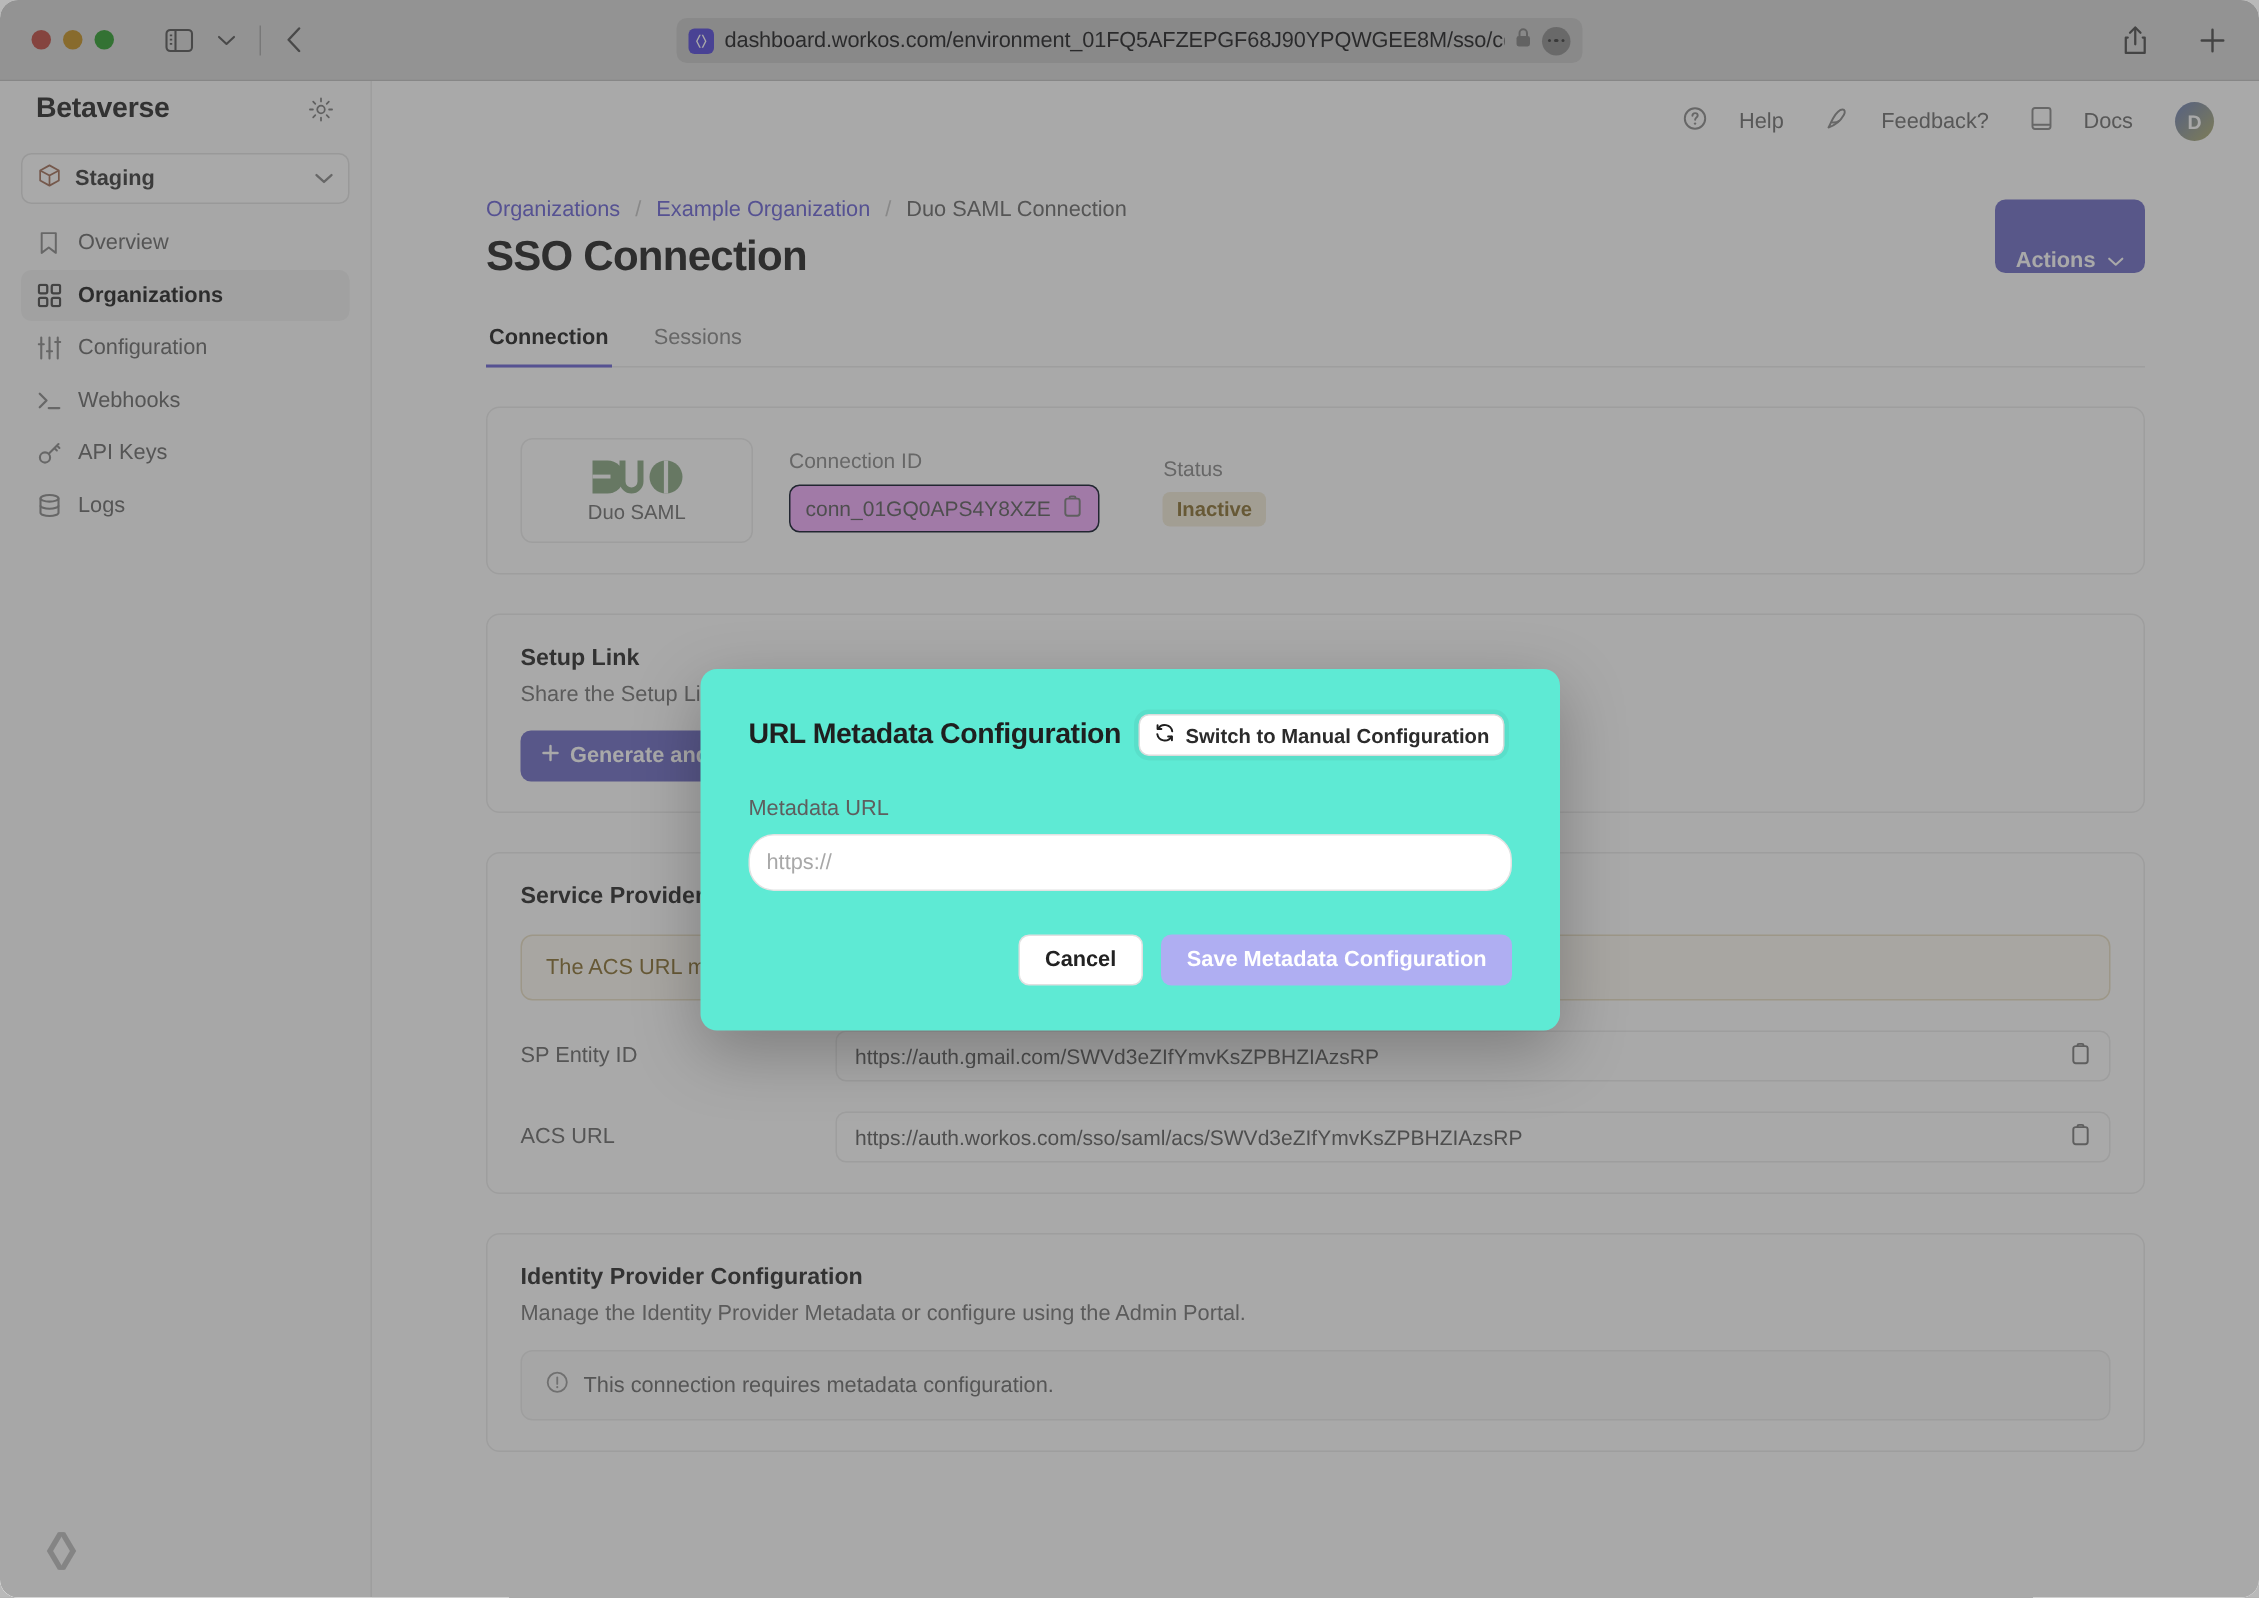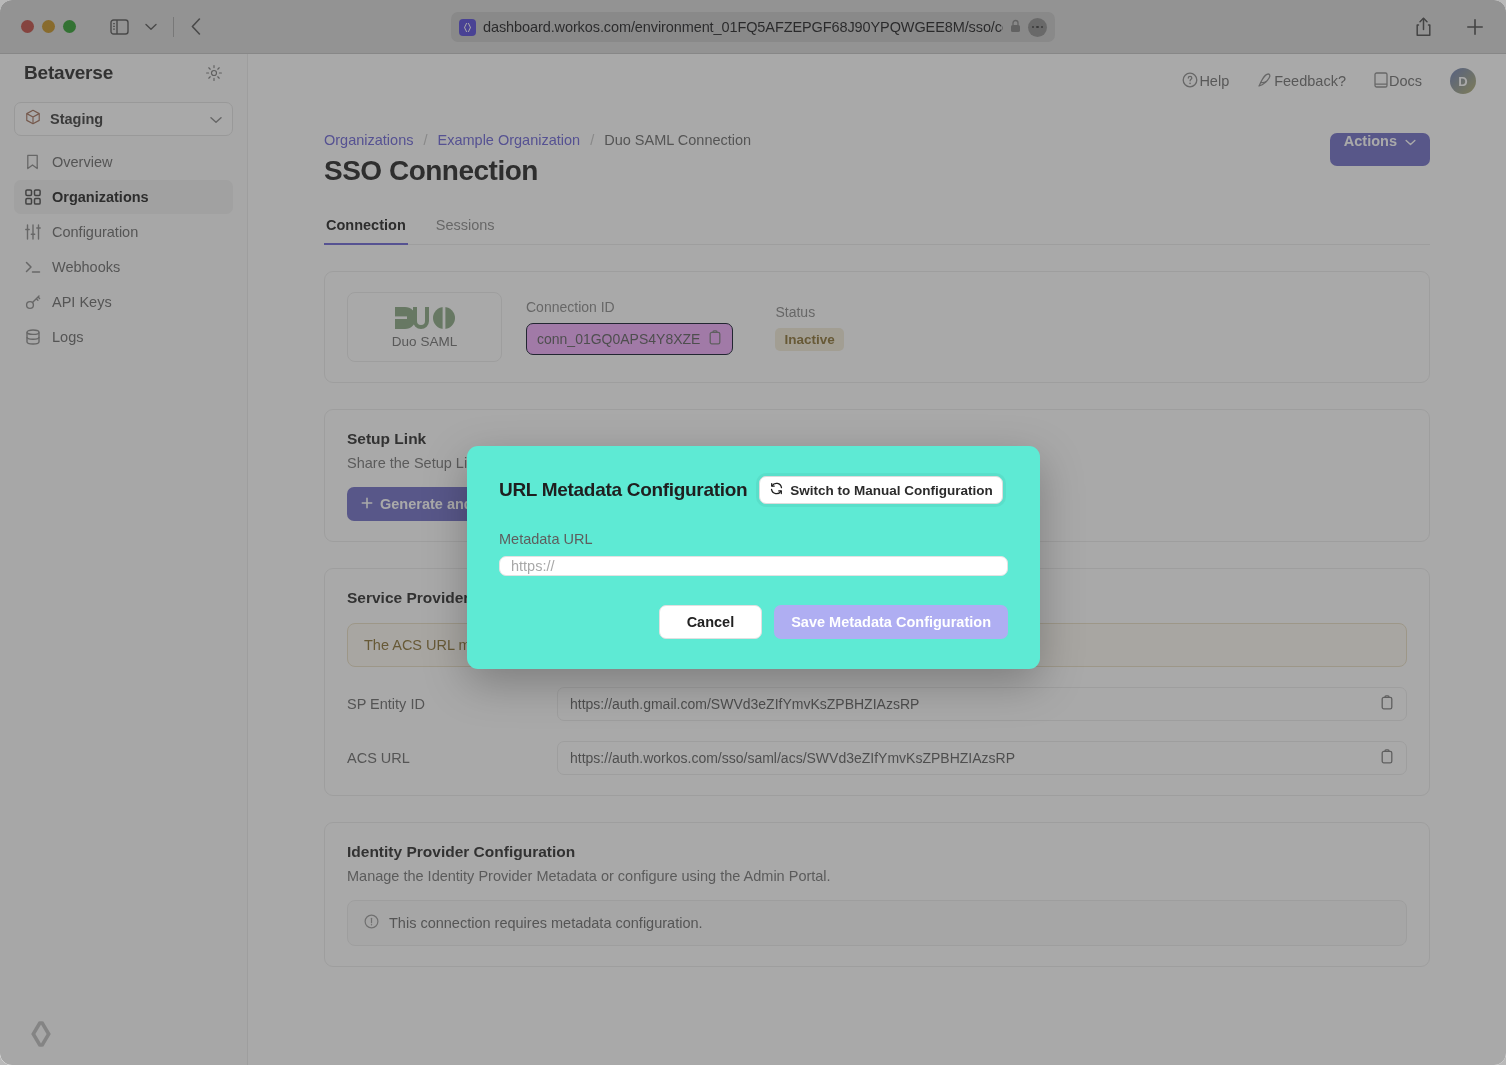--- a/index.html
+++ b/index.html
@@ -188,21 +188,21 @@
 
   .topbar {
     height: 54px;
     display: flex;
     align-items: center;
     justify-content: flex-end;
     padding-right: 30px;
     gap: 28px;
   }
   .topbar-link {
-    display: flex; align-items: center; gap: 1px;
+    display: flex; align-items: center; gap: 21px;
     font-size: 14.5px;
     color: #6f6f6f;
   }
   .avatar {
     width: 26px; height: 26px;
     border-radius: 50%;
     background: linear-gradient(135deg,#6c7fb8,#b2b06f);
     color: #ffffff;
     font-size: 13px;
     font-weight: 700;
@@ -230,26 +230,26 @@
     font-weight: 700;
     color: #242424;
     letter-spacing: -0.5px;
     margin-top: -4px;
   }
   .actions-btn {
     background: #6f6dc6;
     color: #ffffff;
     border: none;
     border-radius: 7px;
-    height: 33px;
+    height: 49px;
     padding: 0 14px;
     font-size: 14.5px;
     font-weight: 600;
     font-family: inherit;
-    display: flex; align-items: flex-start; gap: 8px;
+    display: flex; align-items: flex-end; gap: 8px;
     margin-top: -26px;
   }
 
   .tabs {
     display: flex;
     gap: 26px;
     border-bottom: 1px solid #ececec;
     margin-top: 30px;
   }
   .tab {
@@ -423,43 +423,43 @@
   }
 
   .modal-field-label {
     font-size: 14.5px;
     color: #5e5e5e;
     margin-top: 27px;
     margin-bottom: 9px;
   }
   .modal-input {
     width: 100%;
-    height: 20px;
+    height: 38px;
     border: 1px solid #e2e2e2;
-    border-radius: 7px;
+    border-radius: 17px;
     padding: 0 11px;
     font-size: 14.5px;
     font-family: inherit;
     color: #2b2b2b;
     outline: none;
     background: #ffffff;
   }
   .modal-input::placeholder { color: #a8a8a8; }
 
   .modal-actions {
     display: flex; justify-content: flex-end; align-items: center;
     gap: 12px;
     margin-top: 29px;
   }
   .btn-cancel {
     background: #ffffff;
     border: 1px solid #e0e0e0;
     border-radius: 7px;
     height: 34px;
-    padding: 0 27px;
+    padding: 0 17px;
     font-size: 14.5px;
     font-weight: 700;
     color: #222222;
     font-family: inherit;
   }
   .btn-save {
     background: #afaef2;
     border: none;
     border-radius: 7px;
     height: 34px;

